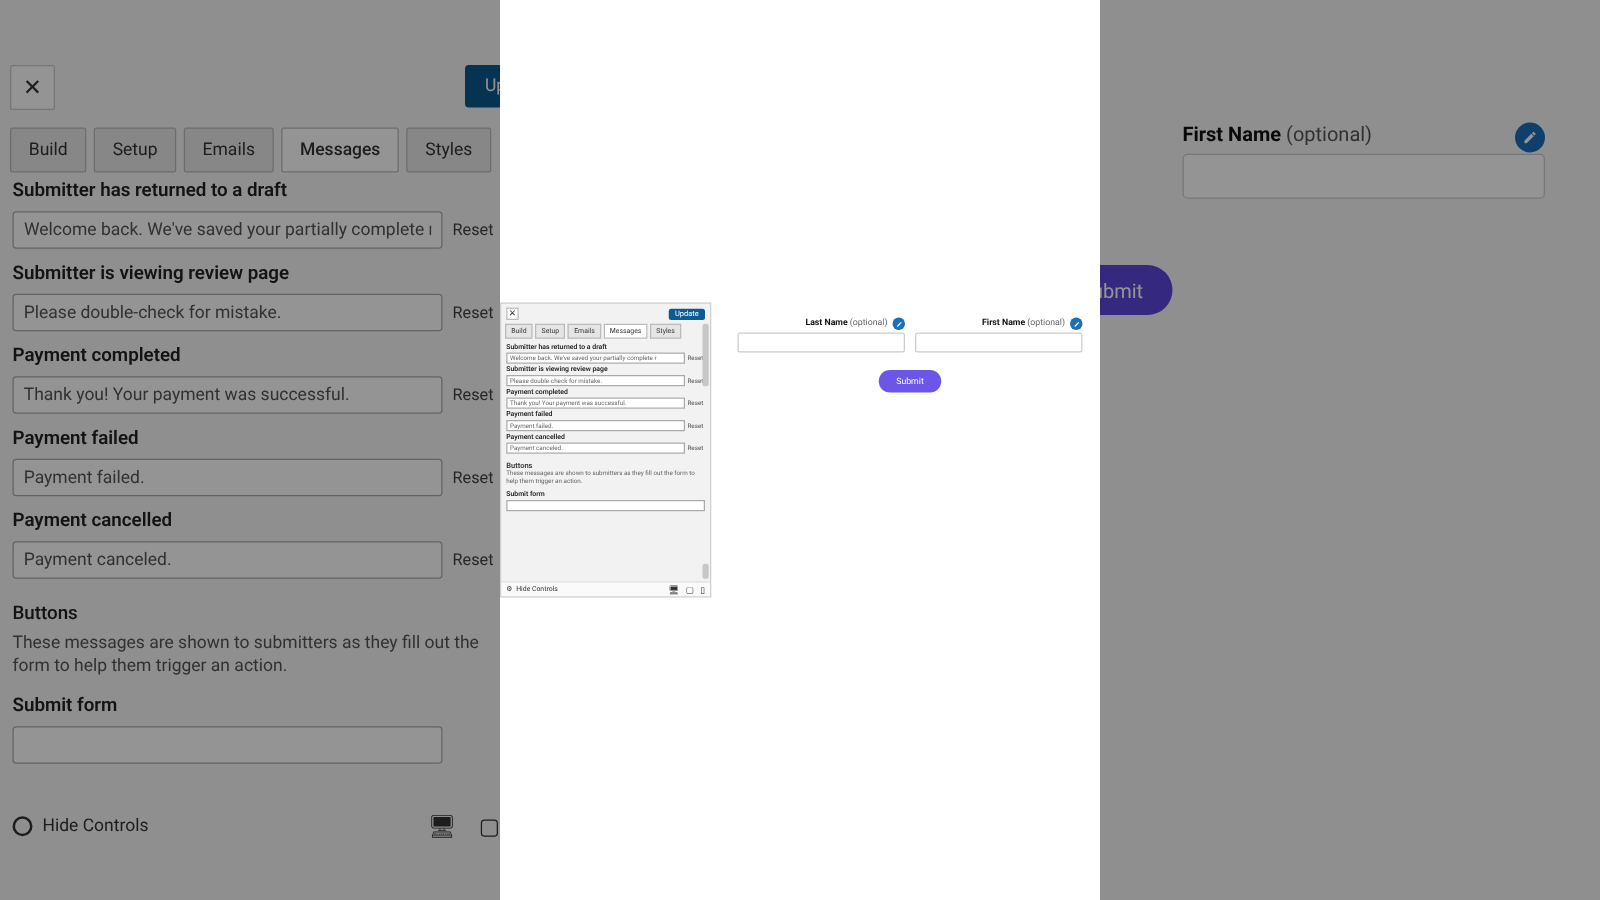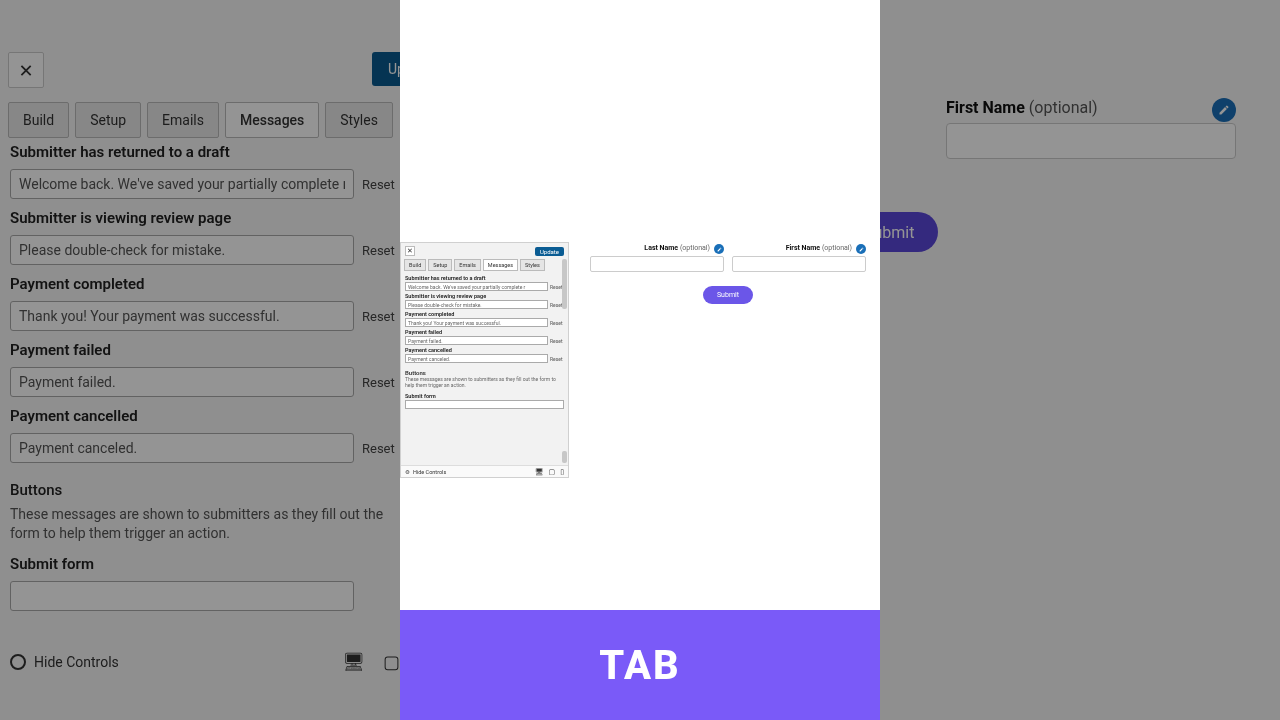--- a/index.html
+++ b/index.html
@@ -232,21 +232,21 @@
 }
 .mini-scrollbar2 {
   position:absolute; right:1px; bottom:14px;
   width:5px; height:12px;
   background:#c7c7c7;
   border-radius:2px;
 }
 
 .mini-preview {
   position:absolute;
-  left: 180px; top: 244px;
+  left: 180px; top: 254px;
   width: 296px;
   font-size:7px;
 }
 .mp-fields {
   display:flex; gap: 8px;
   justify-content:center;
 }
 .mp-field { width: 134px; position:relative; }
 .mp-label { font-size:7px; text-align:right; font-weight:700; color:#111; padding-right:14px; }
 .mp-label .opt { font-weight:400; color:#666; }
@@ -468,16 +468,13 @@
           <svg viewBox="0 0 24 24">
               <path d="M3 17.25V21h3.75L17.81 9.94l-3.75-3.75L3 17.25zM20.71 7.04a1 1 0 0 0 0-1.41l-2.34-2.34a1 1 0 0 0-1.41 0l-1.83 1.83 3.75 3.75 1.83-1.83z"></path>
             </svg>
         </div>
         <div class="mp-input"></div>
       </div>
     </div>
     <button class="mp-submit">Submit</button>
   </div>
 
-  <div class="tab-banner">
-    <div class="tab-banner-text">TAB</div>
-  </div>
 </div>
 
 </body></html>

